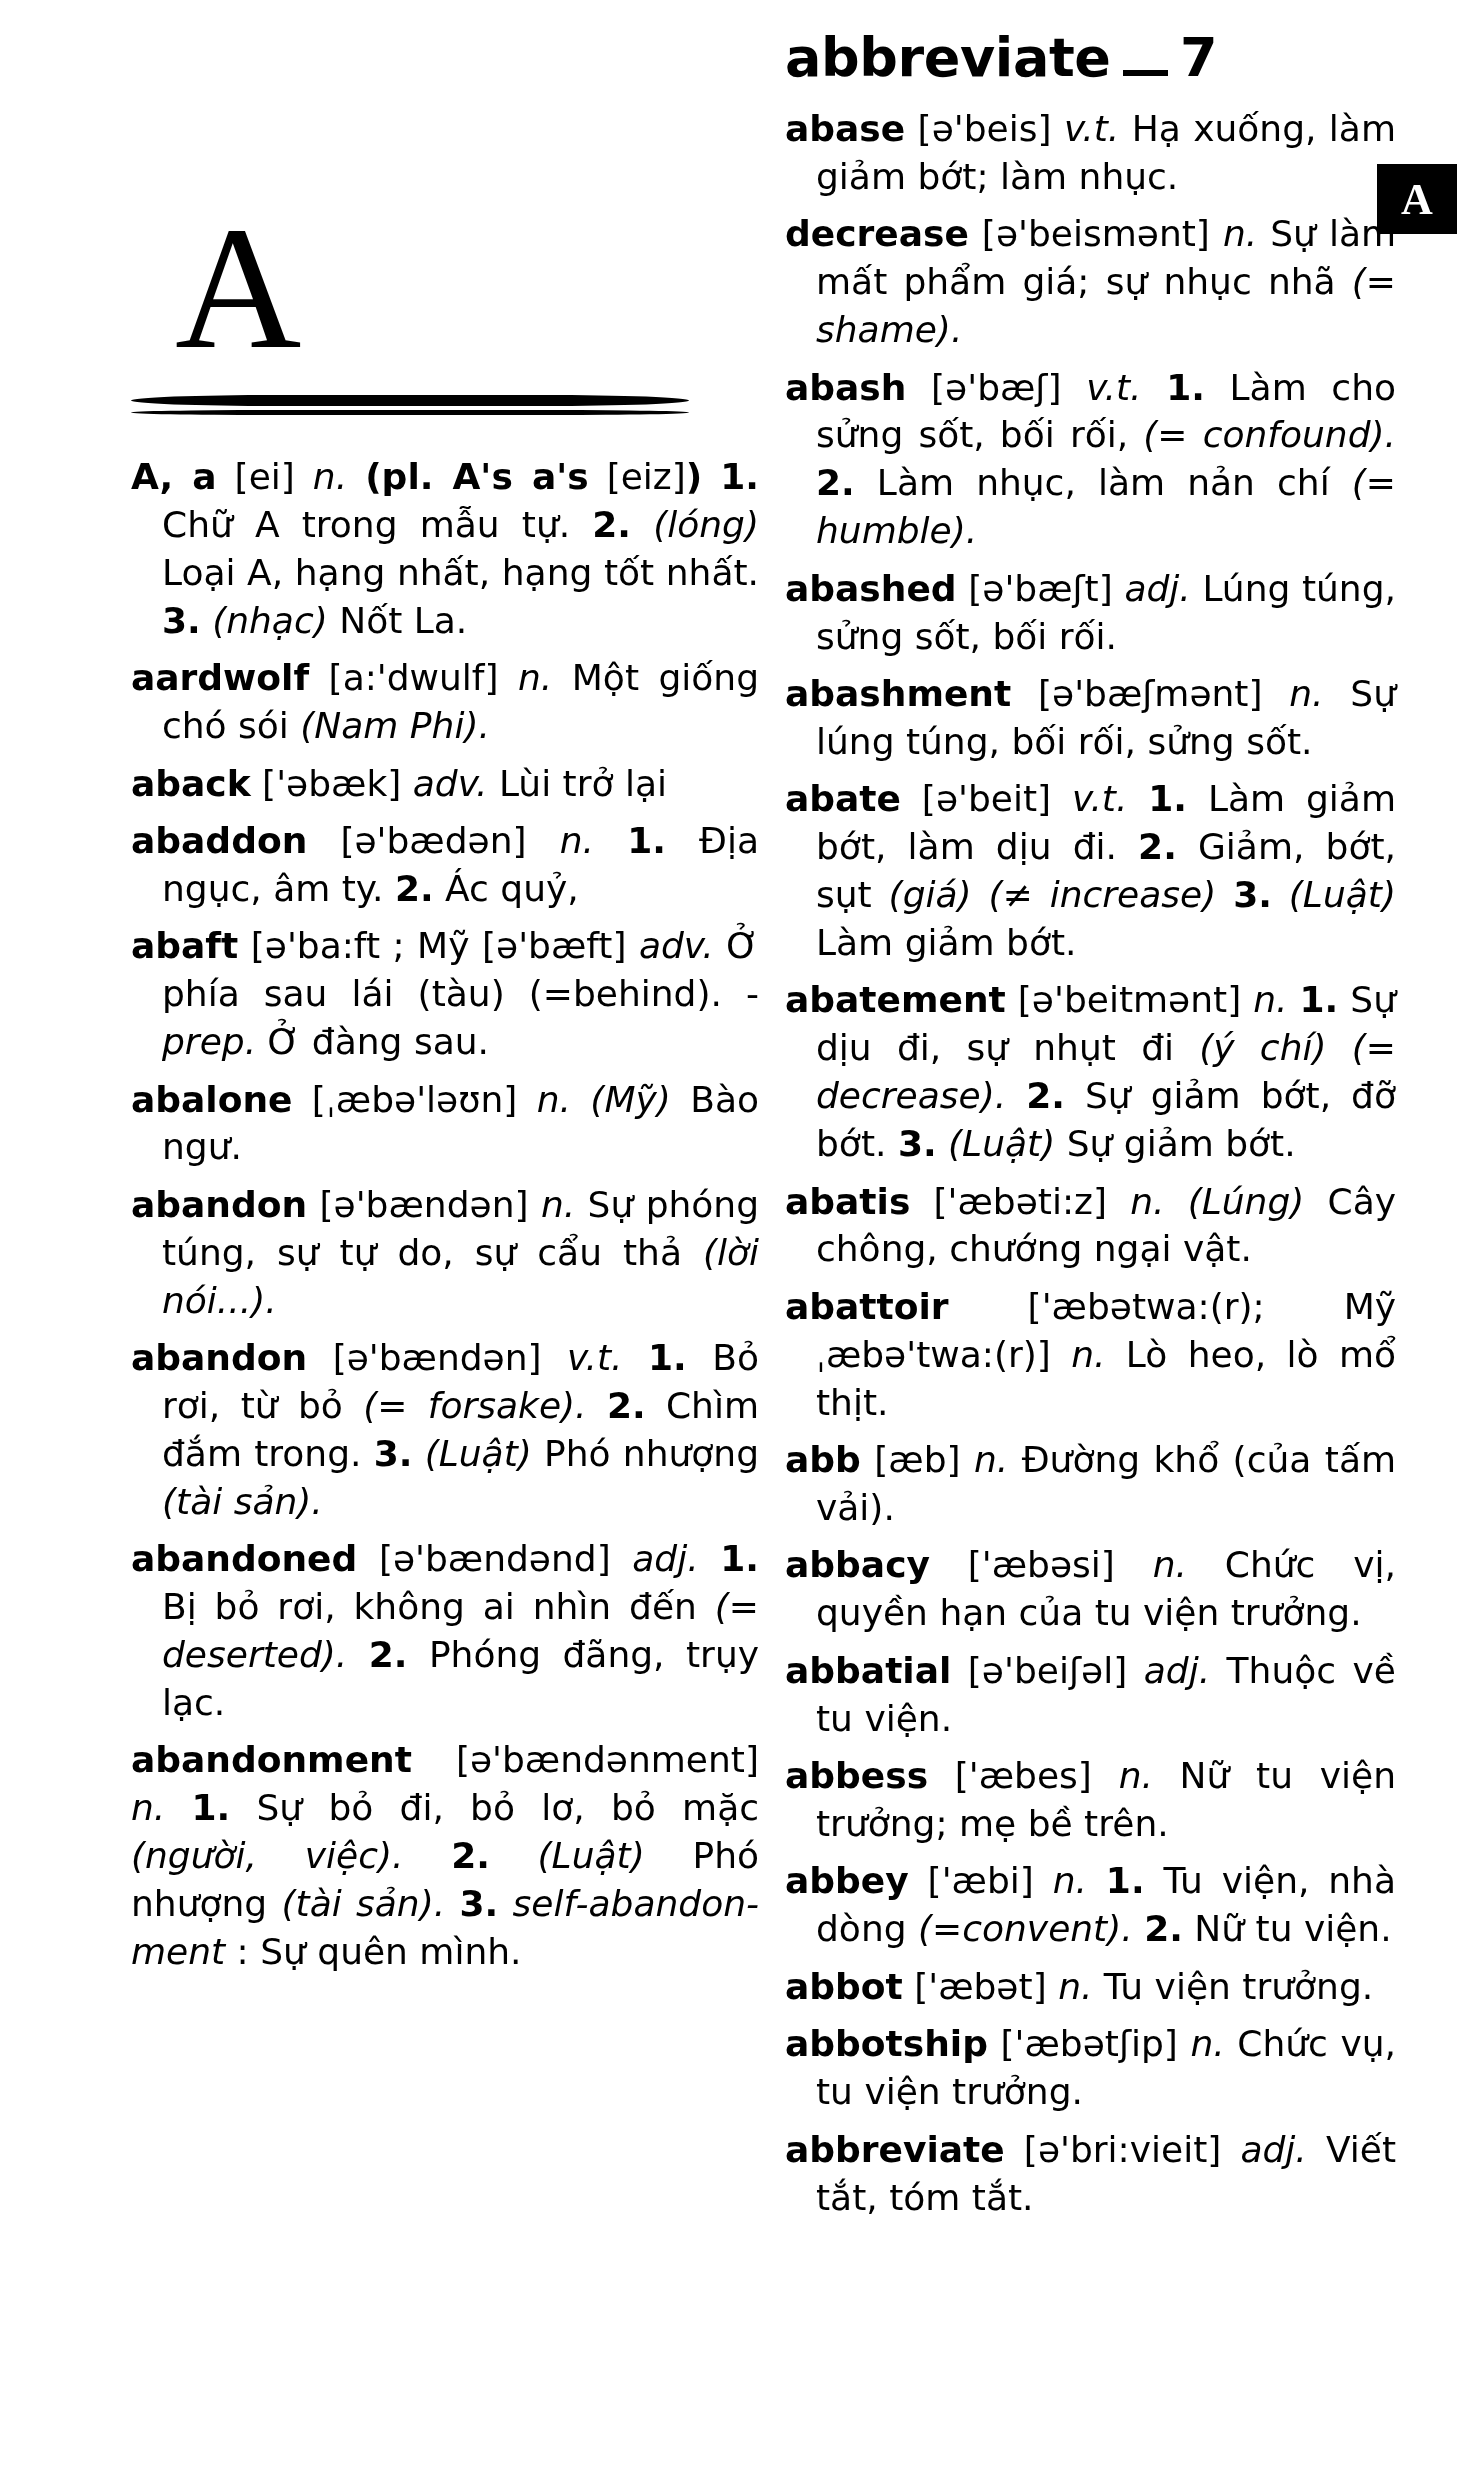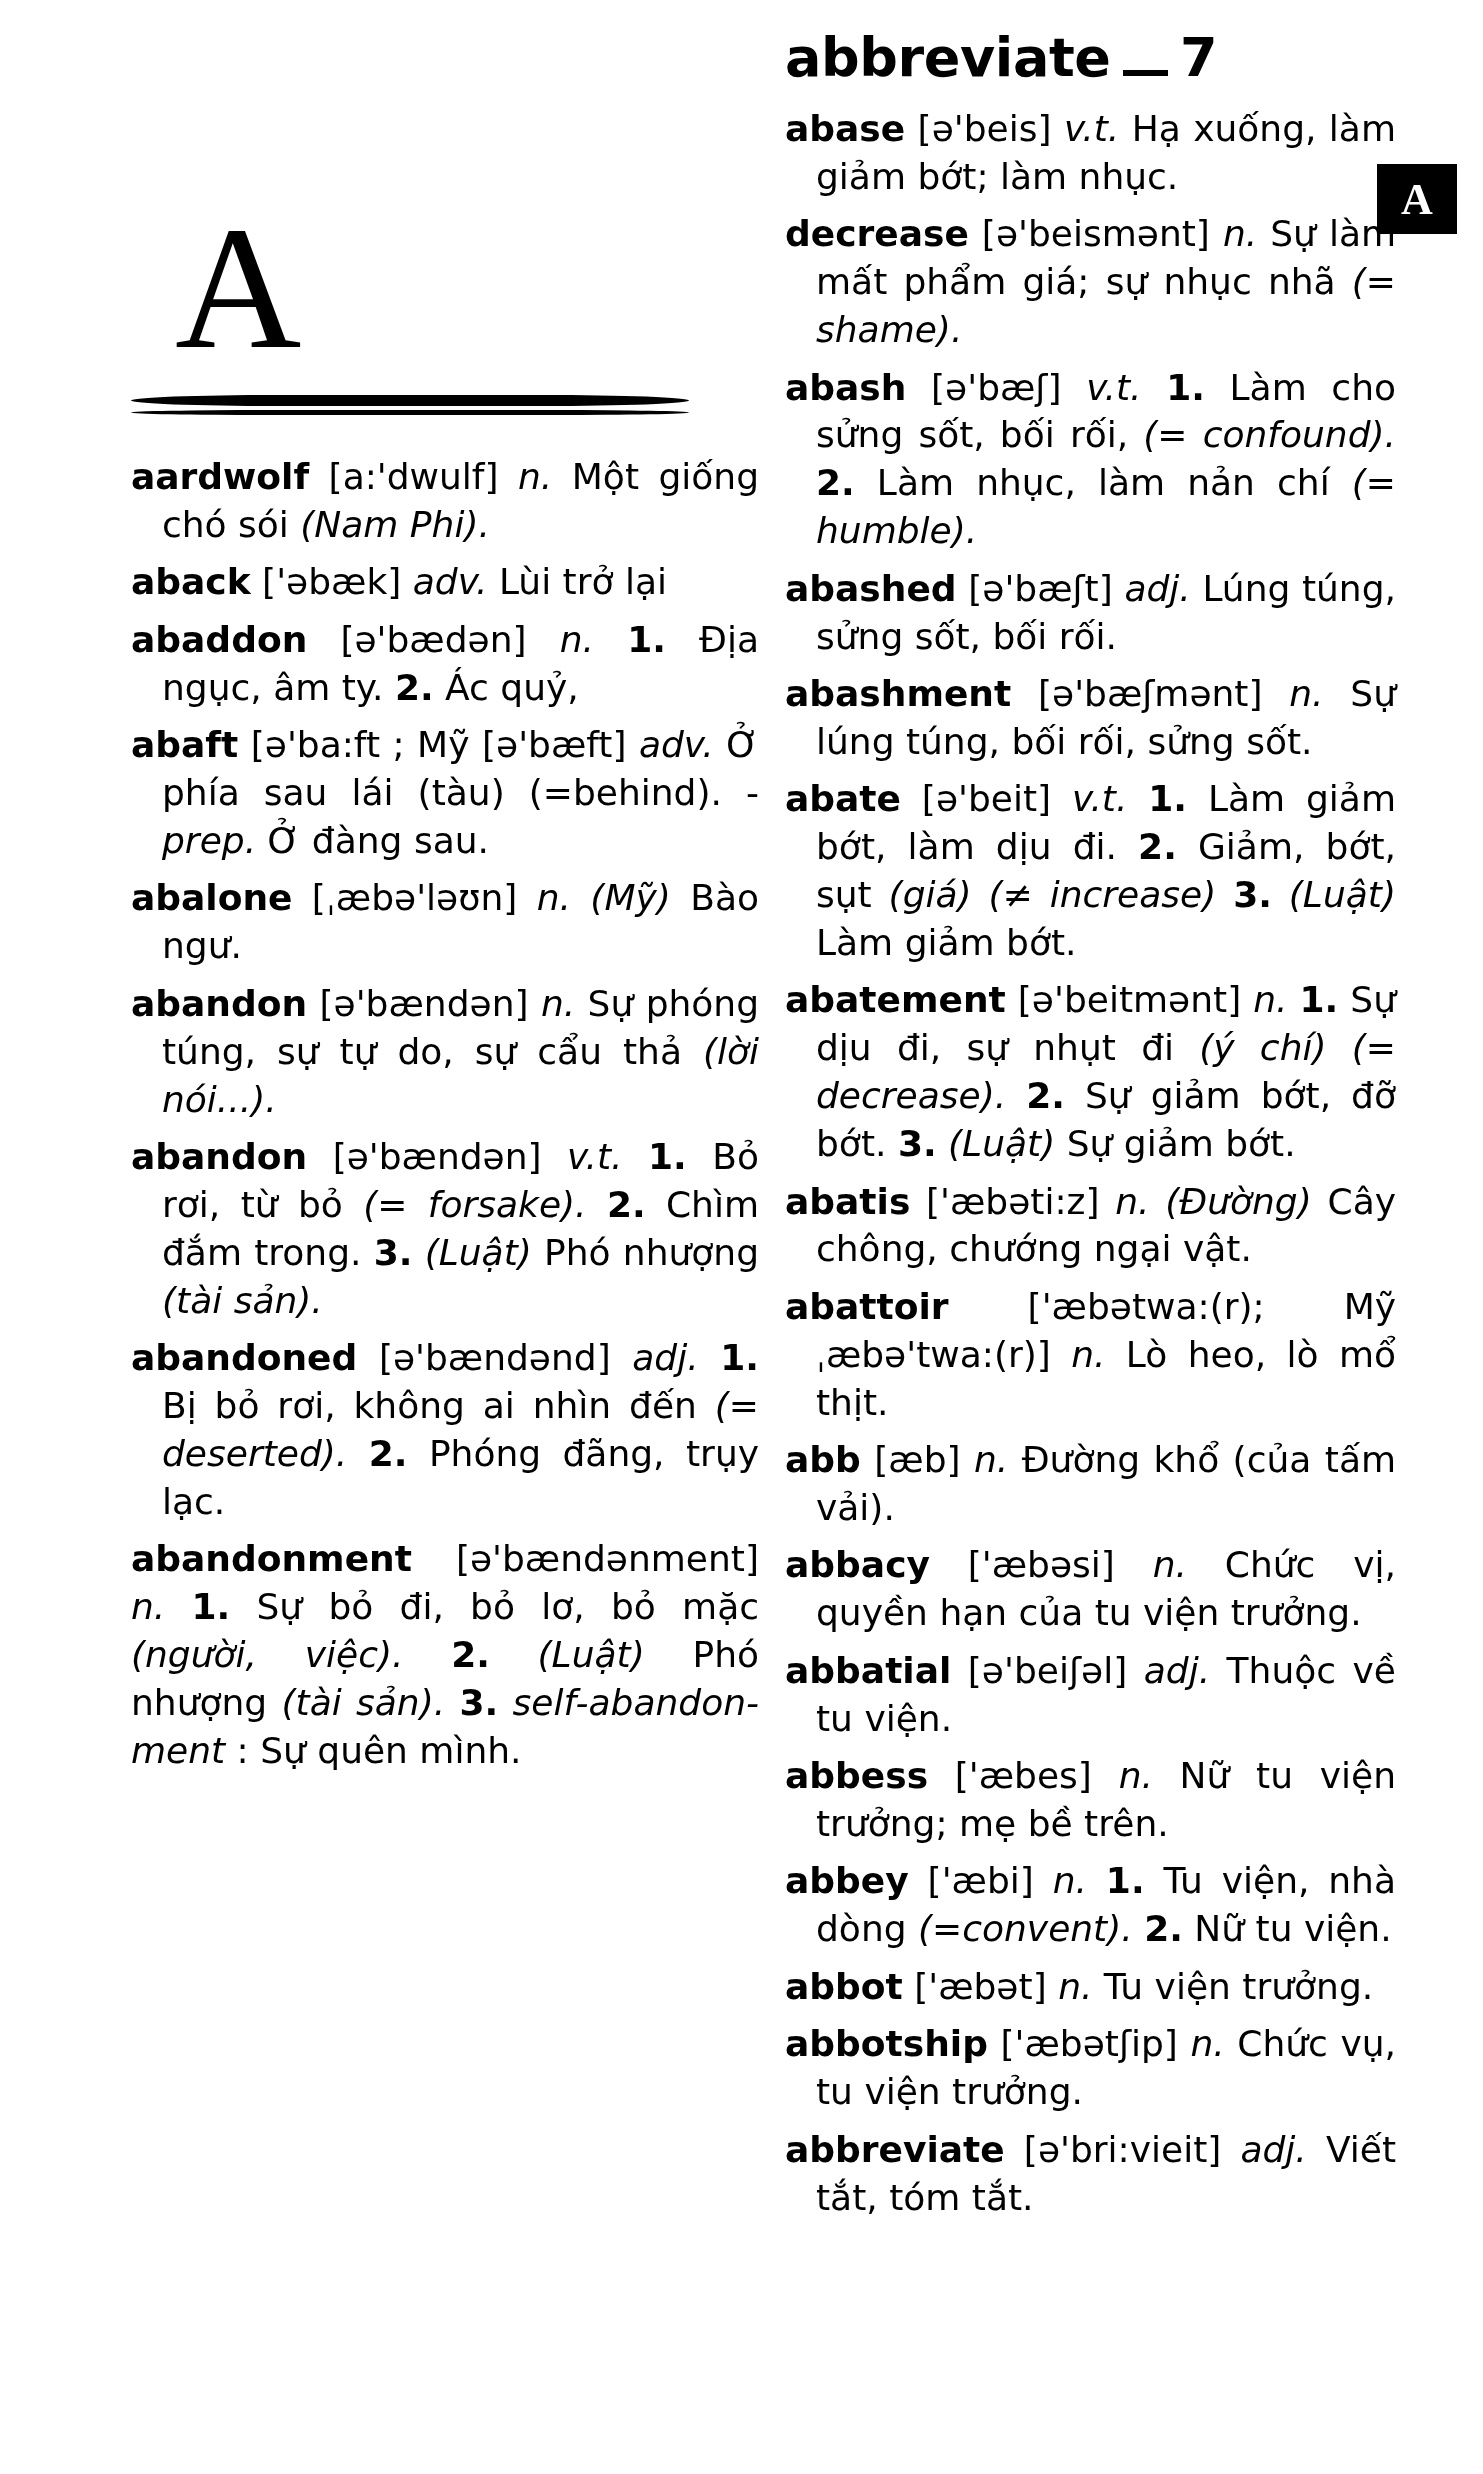--- a/index.html
+++ b/index.html
@@ -151,20 +151,21 @@
 
   <div class="thumb-tab">A</div>
 
   <div class="col col-left">
     <div class="big-letter">A</div>
     <div class="letter-rules">
       <div class="r1"></div>
       <div class="r2"></div>
     </div>
     <div class="entries" id="left-entries">
+        <div class="entry" id="entry-a"><span class="hw">A, a</span><span class="ph"> [ei]</span><span class="pos"> n.</span><span> <b>(pl. A's a's</b> [eiz]<b>)</b> <b>1.</b> Chữ A trong mẫu tự. <b>2.</b> <i>(lóng)</i> Loại A, hạng nhất, hạng tốt nhất. <b>3.</b> <i>(nhạc)</i> Nốt La.</span></div>
         <div class="entry" id="entry-aardwolf"><span class="hw">aardwolf</span><span class="ph"> [a:'dwulf]</span><span class="pos"> n.</span><span> Một giống chó sói <i>(Nam Phi).</i></span></div>
         <div class="entry" id="entry-aback"><span class="hw">aback</span><span class="ph"> ['əbæk]</span><span class="pos"> adv.</span><span> Lùi trở lại</span></div>
         <div class="entry" id="entry-abaddon"><span class="hw">abaddon</span><span class="ph"> [ə'bædən]</span><span class="pos"> n.</span><span> <b>1.</b> Địa ngục, âm ty. <b>2.</b> Ác quỷ,</span></div>
         <div class="entry" id="entry-abaft"><span class="hw">abaft</span><span class="ph"> [ə'ba:ft ; Mỹ [ə'bæft]</span><span class="pos"> adv.</span><span> Ở phía sau lái (tàu) (=behind). - <i>prep.</i> Ở đàng sau.</span></div>
         <div class="entry" id="entry-abalone"><span class="hw">abalone</span><span class="ph"> [ˌæbə'ləʊn]</span><span class="pos"> n.</span><span> <i>(Mỹ)</i> Bào ngư.</span></div>
         <div class="entry" id="entry-abandon-n"><span class="hw">abandon</span><span class="ph"> [ə'bændən]</span><span class="pos"> n.</span><span> Sự phóng túng, sự tự do, sự cẩu thả <i>(lời nói...).</i></span></div>
         <div class="entry" id="entry-abandon-v"><span class="hw">abandon</span><span class="ph"> [ə'bændən]</span><span class="pos"> v.t.</span><span> <b>1.</b> Bỏ rơi, từ bỏ <span class="bi">(= forsake).</span> <b>2.</b> Chìm đắm trong. <b>3.</b> <i>(Luật)</i> Phó nhượng <i>(tài sản).</i></span></div>
         <div class="entry" id="entry-abandoned"><span class="hw">abandoned</span><span class="ph"> [ə'bændənd]</span><span class="pos"> adj.</span><span> <b>1.</b> Bị bỏ rơi, không ai nhìn đến <span class="bi">(= deserted).</span> <b>2.</b> Phóng đãng, trụy lạc.</span></div>
         <div class="entry hang" id="entry-abandonment"><span class="hw">abandonment</span><span class="ph"> [ə'bændənment]</span><span class="pos"> n.</span><span> <b>1.</b> Sự bỏ đi, bỏ lơ, bỏ mặc <i>(người, việc).</i> <b>2.</b> <i>(Luật)</i> Phó nhượng <i>(tài sản).</i> <b>3.</b> <i>self-abandon-ment</i> : Sự quên mình.</span></div>
       </div>
@@ -172,21 +173,21 @@
 
   <div class="col col-right">
     <div class="entries" id="right-entries">
         <div class="entry" id="entry-abase"><span class="hw">abase</span><span class="ph"> [ə'beis]</span><span class="pos"> v.t.</span><span> Hạ xuống, làm giảm bớt; làm nhục.</span></div>
         <div class="entry" id="entry-abasement"><span class="hw">decrease</span><span class="ph"> [ə'beismənt]</span><span class="pos"> n.</span><span> Sự làm mất phẩm giá; sự nhục nhã <span class="bi">(= shame).</span></span></div>
         <div class="entry" id="entry-abash"><span class="hw">abash</span><span class="ph"> [ə'bæʃ]</span><span class="pos"> v.t.</span><span> <b>1.</b> Làm cho sửng sốt, bối rối, <span class="bi">(= confound).</span> <b>2.</b> Làm nhục, làm nản chí <span class="bi">(= humble).</span></span></div>
         <div class="entry" id="entry-abashed"><span class="hw">abashed</span><span class="ph"> [ə'bæʃt]</span><span class="pos"> adj.</span><span> Lúng túng, sửng sốt, bối rối.</span></div>
         <div class="entry" id="entry-abashment"><span class="hw">abashment</span><span class="ph"> [ə'bæʃmənt]</span><span class="pos"> n.</span><span> Sự lúng túng, bối rối, sửng sốt.</span></div>
         <div class="entry" id="entry-abate"><span class="hw">abate</span><span class="ph"> [ə'beit]</span><span class="pos"> v.t.</span><span> <b>1.</b> Làm giảm bớt, làm dịu đi. <b>2.</b> Giảm, bớt, sụt <i>(giá)</i> <span class="bi">(≠ increase)</span> <b>3.</b> <i>(Luật)</i> Làm giảm bớt.</span></div>
         <div class="entry" id="entry-abatement"><span class="hw">abatement</span><span class="ph"> [ə'beitmənt]</span><span class="pos"> n.</span><span> <b>1.</b> Sự dịu đi, sự nhụt đi <i>(ý chí)</i> <span class="bi">(= decrease).</span> <b>2.</b> Sự giảm bớt, đỡ bớt. <b>3.</b> <i>(Luật)</i> Sự giảm bớt.</span></div>
-        <div class="entry" id="entry-abatis"><span class="hw">abatis</span><span class="ph"> ['æbəti:z]</span><span class="pos"> n.</span><span> <i>(Đường)</i> Cây chông, chướng ngại vật.</span></div>
+        <div class="entry" id="entry-abatis"><span class="hw">abatis</span><span class="ph"> ['æbəti:z]</span><span class="pos"> n.</span><span> <i>(Lúng)</i> Cây chông, chướng ngại vật.</span></div>
         <div class="entry" id="entry-abattoir"><span class="hw">abattoir</span><span class="ph"> ['æbətwa:(r); Mỹ ˌæbə'twa:(r)]</span><span class="pos"> n.</span><span> Lò heo, lò mổ thịt.</span></div>
         <div class="entry" id="entry-abb"><span class="hw">abb</span><span class="ph"> [æb]</span><span class="pos"> n.</span><span> Đường khổ (của tấm vải).</span></div>
         <div class="entry" id="entry-abbacy"><span class="hw">abbacy</span><span class="ph"> ['æbəsi]</span><span class="pos"> n.</span><span> Chức vị, quyền hạn của tu viện trưởng.</span></div>
         <div class="entry" id="entry-abbatial"><span class="hw">abbatial</span><span class="ph"> [ə'beiʃəl]</span><span class="pos"> adj.</span><span> Thuộc về tu viện.</span></div>
         <div class="entry" id="entry-abbess"><span class="hw">abbess</span><span class="ph"> ['æbes]</span><span class="pos"> n.</span><span> Nữ tu viện trưởng; mẹ bề trên.</span></div>
         <div class="entry" id="entry-abbey"><span class="hw">abbey</span><span class="ph"> ['æbi]</span><span class="pos"> n.</span><span> <b>1.</b> Tu viện, nhà dòng <span class="bi">(=convent).</span> <b>2.</b> Nữ tu viện.</span></div>
         <div class="entry" id="entry-abbot"><span class="hw">abbot</span><span class="ph"> ['æbət]</span><span class="pos"> n.</span><span> Tu viện trưởng.</span></div>
         <div class="entry" id="entry-abbotship"><span class="hw">abbotship</span><span class="ph"> ['æbətʃip]</span><span class="pos"> n.</span><span> Chức vụ, tu viện trưởng.</span></div>
         <div class="entry" id="entry-abbreviate"><span class="hw">abbreviate</span><span class="ph"> [ə'bri:vieit]</span><span class="pos"> adj.</span><span> Viết tắt, tóm tắt.</span></div>
       </div>

